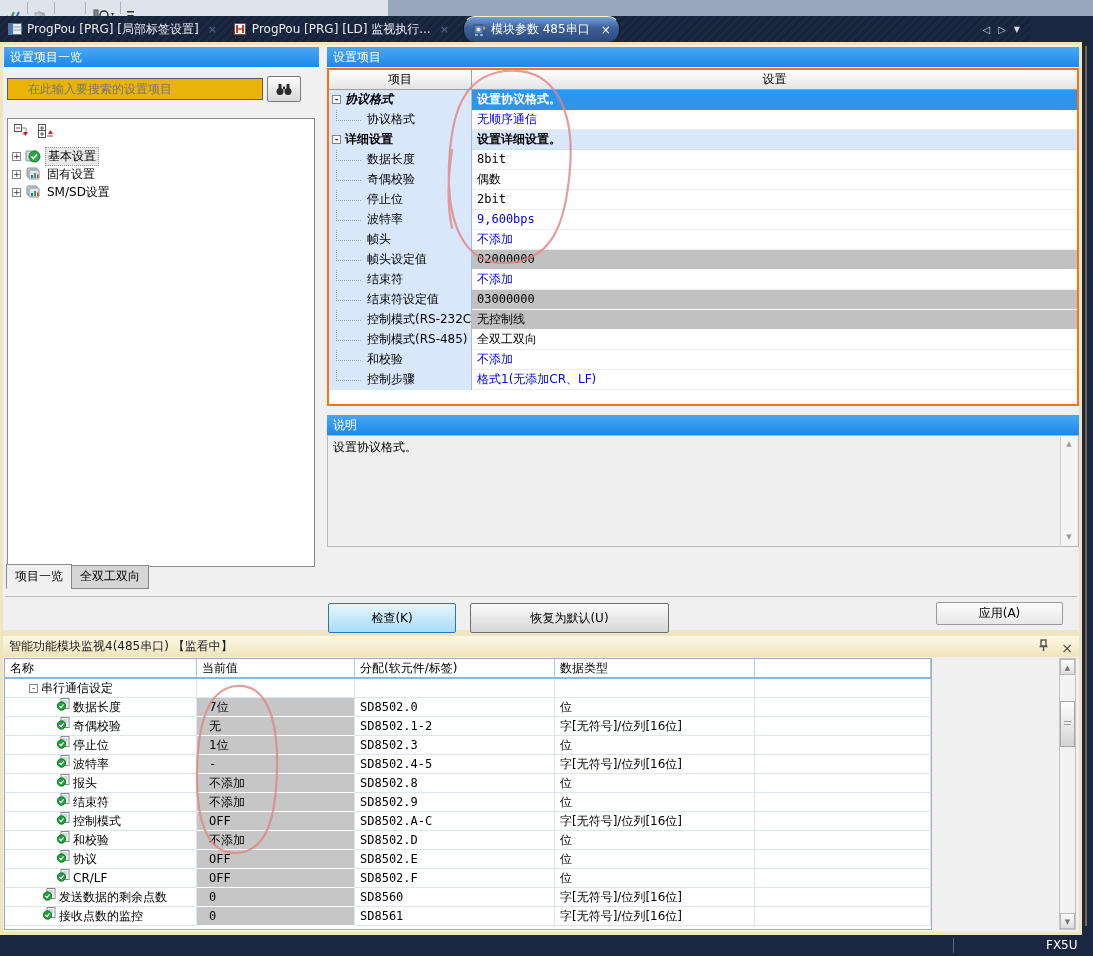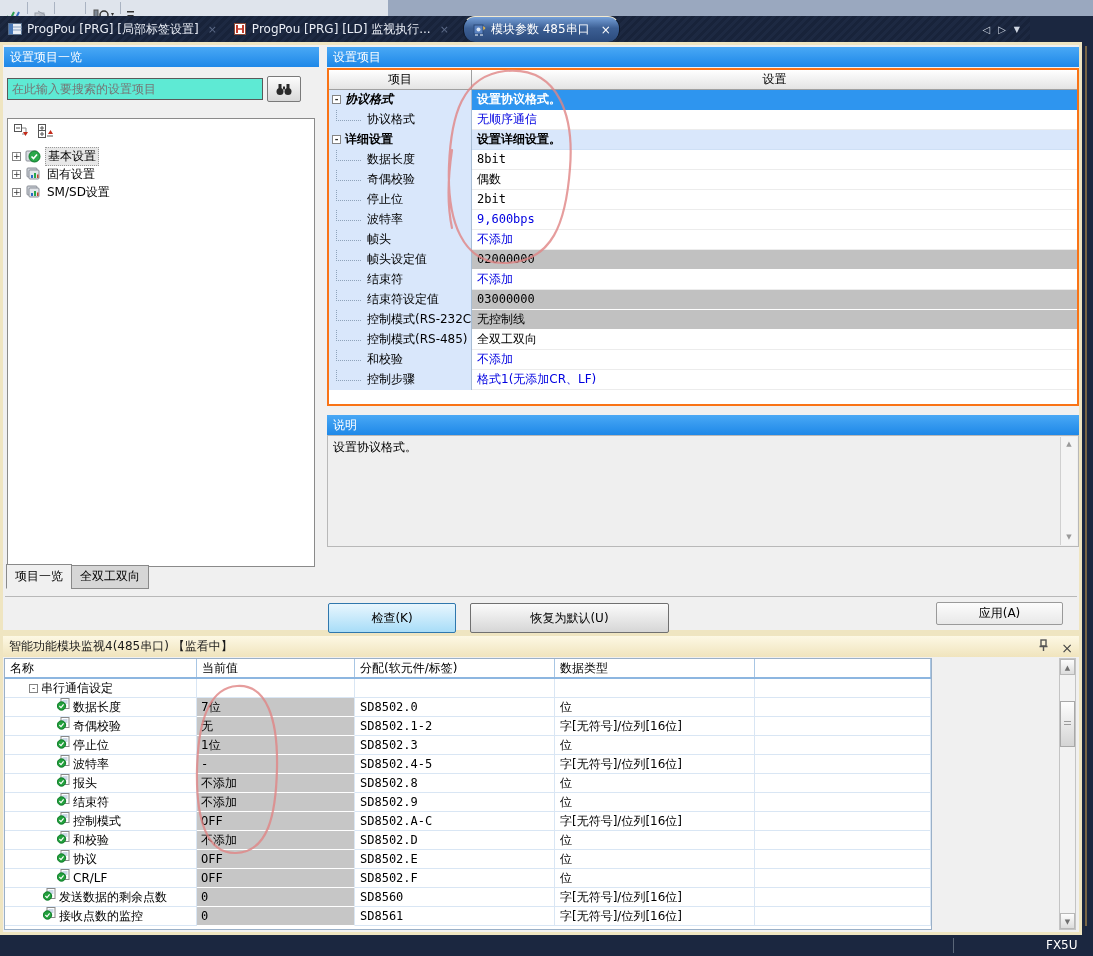--- a/index.html
+++ b/index.html
@@ -28,21 +28,21 @@
   .tab-spacer { flex:1; }
   .tab-nav { display:flex; align-items:center; gap:8px; padding-right:10px; color:#cfd6e2; }
   .tab-nav span { font-size:10px; cursor:default; }
 
   
   .workarea { position:absolute; left:0; top:42px; width:1082px; height:591px; background:#f0f0f0; border:3px solid #efe5c1; }
   .panel-header { position:absolute; height:20px; background:linear-gradient(#49a8f5,#1e88e8); color:#fff; line-height:20px; padding-left:6px; }
 
   
   .lp-header { left:1px; top:2px; width:315px; }
-  .lp-search { position:absolute; left:4px; top:33px; width:256px; height:22px; border:1px solid #5a5a5a; background:#5eead4; font-size:12px; padding:2px 4px; color:#333; font-family:"DejaVu Sans", sans-serif; }
+  .lp-search { position:absolute; left:4px; top:33px; width:256px; height:22px; border:1px solid #5a5a5a; background:#eab308; font-size:12px; padding:2px 20px; color:#333; font-family:"DejaVu Sans", sans-serif; }
   .lp-search-btn { position:absolute; left:264px; top:31px; width:34px; height:26px; border:1px solid #7a7a7a; border-radius:2px;
                    background:linear-gradient(#fdfdfd,#d9d9d9); display:flex; align-items:center; justify-content:center; cursor:default; }
   .tree-box { position:absolute; left:4px; top:73px; width:308px; height:449px; background:#fff; border:1px solid #8a8a8a; }
   .tree-tools { position:absolute; left:5px; top:4px; display:flex; gap:6px; }
   .tree-tool { width:18px; height:16px; display:flex; align-items:center; justify-content:center; cursor:default; }
   .tree { position:absolute; left:4px; top:28px; }
   .tree-item { display:flex; align-items:center; gap:4px; height:18px; cursor:default; }
   .exp-box { width:9px; height:9px; border:1px solid #848484; background:#fff; font-size:9px; line-height:7px; text-align:center; color:#333; display:inline-block; }
   .tree-icon { width:16px; height:14px; display:inline-block; }
   .tree-label { padding:0 2px; }
@@ -93,21 +93,21 @@
   .monitor { position:absolute; left:0; top:633px; width:1082px; height:302px; background:#f0f0f0; border:3px solid #efe5c1; }
   .mon-header { position:absolute; left:0; top:0; width:1076px; height:21px;
                 background:linear-gradient(#fdf8e4,#f0e4bd); line-height:20px; padding-left:6px; color:#1a1a1a; }
   .mon-header .hdr-btns { position:absolute; right:6px; top:2px; display:flex; gap:12px; align-items:center; color:#444; }
   .mon-table { position:absolute; left:1px; top:22px; width:928px; height:272px; background:#fff; border:1px solid #9ab0c8; }
   .m-head { display:grid; grid-template-columns:192px 158px 200px 200px 1fr; height:20px; border-bottom:2px solid #8db6e0; background:#fff; }
   .m-head > div { border-right:1px solid #a8c6e4; line-height:18px; padding-left:5px; white-space:nowrap; overflow:hidden; }
   .m-row { display:grid; grid-template-columns:192px 158px 200px 200px 1fr; height:19px; }
   .m-row > div { border-right:1px solid #d9e6f4; border-bottom:1px solid #d9e6f4; line-height:18px; white-space:nowrap; overflow:hidden; }
   .m-name { position:relative; padding-left:4px; display:flex; align-items:center; gap:3px; }
-  .m-row .m-val { background:#c6c6c6; border-bottom-color:#ffffff; padding-left:4px; }
+  .m-row .m-val { background:#c6c6c6; border-bottom-color:#ffffff; padding-left:12px; }
   .m-row.grp .m-val { background:#fff; border-bottom-color:#d9e6f4; }
   .m-dev, .m-type { padding-left:5px; }
   .m-row.grp .m-name { padding-left:24px; }
   .m-row.lvl1 .m-name { padding-left:38px; }
   .m-row.lvl2 .m-name { padding-left:52px; }
   .mon-scroll { position:absolute; left:1056px; top:22px; width:17px; height:272px; background:#f2f2f2; border:1px solid #c4c4c4; }
   .mon-scroll .sb-btn { position:absolute; left:0; width:15px; height:16px; font-size:7px; color:#707070; text-align:center; line-height:16px;
                         background:linear-gradient(#fdfdfd,#dcdcdc); border:1px solid #b8b8b8; }
   .mon-scroll .sb-up { top:0; } .mon-scroll .sb-down { bottom:0; }
   .mon-thumb { position:absolute; left:0; top:42px; width:15px; height:46px; background:linear-gradient(#fdfdfd,#d4d4d4); border:1px solid #a8a8a8; }

